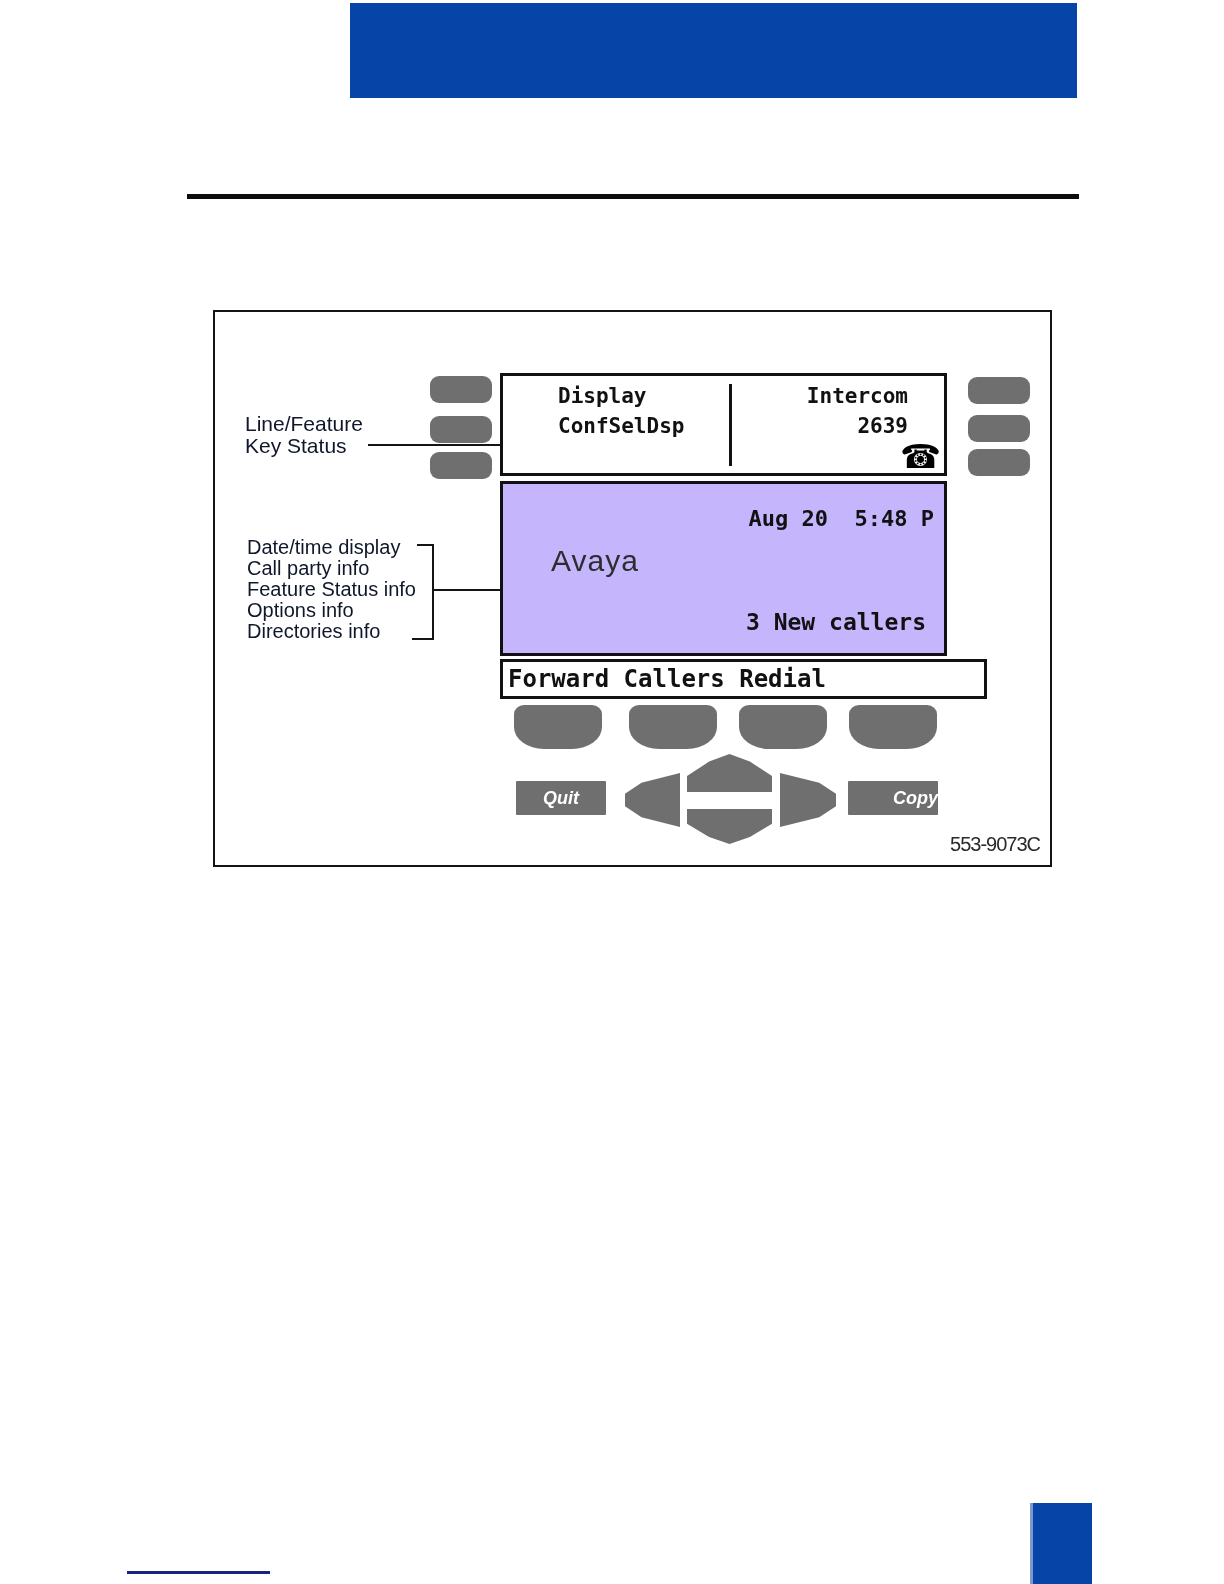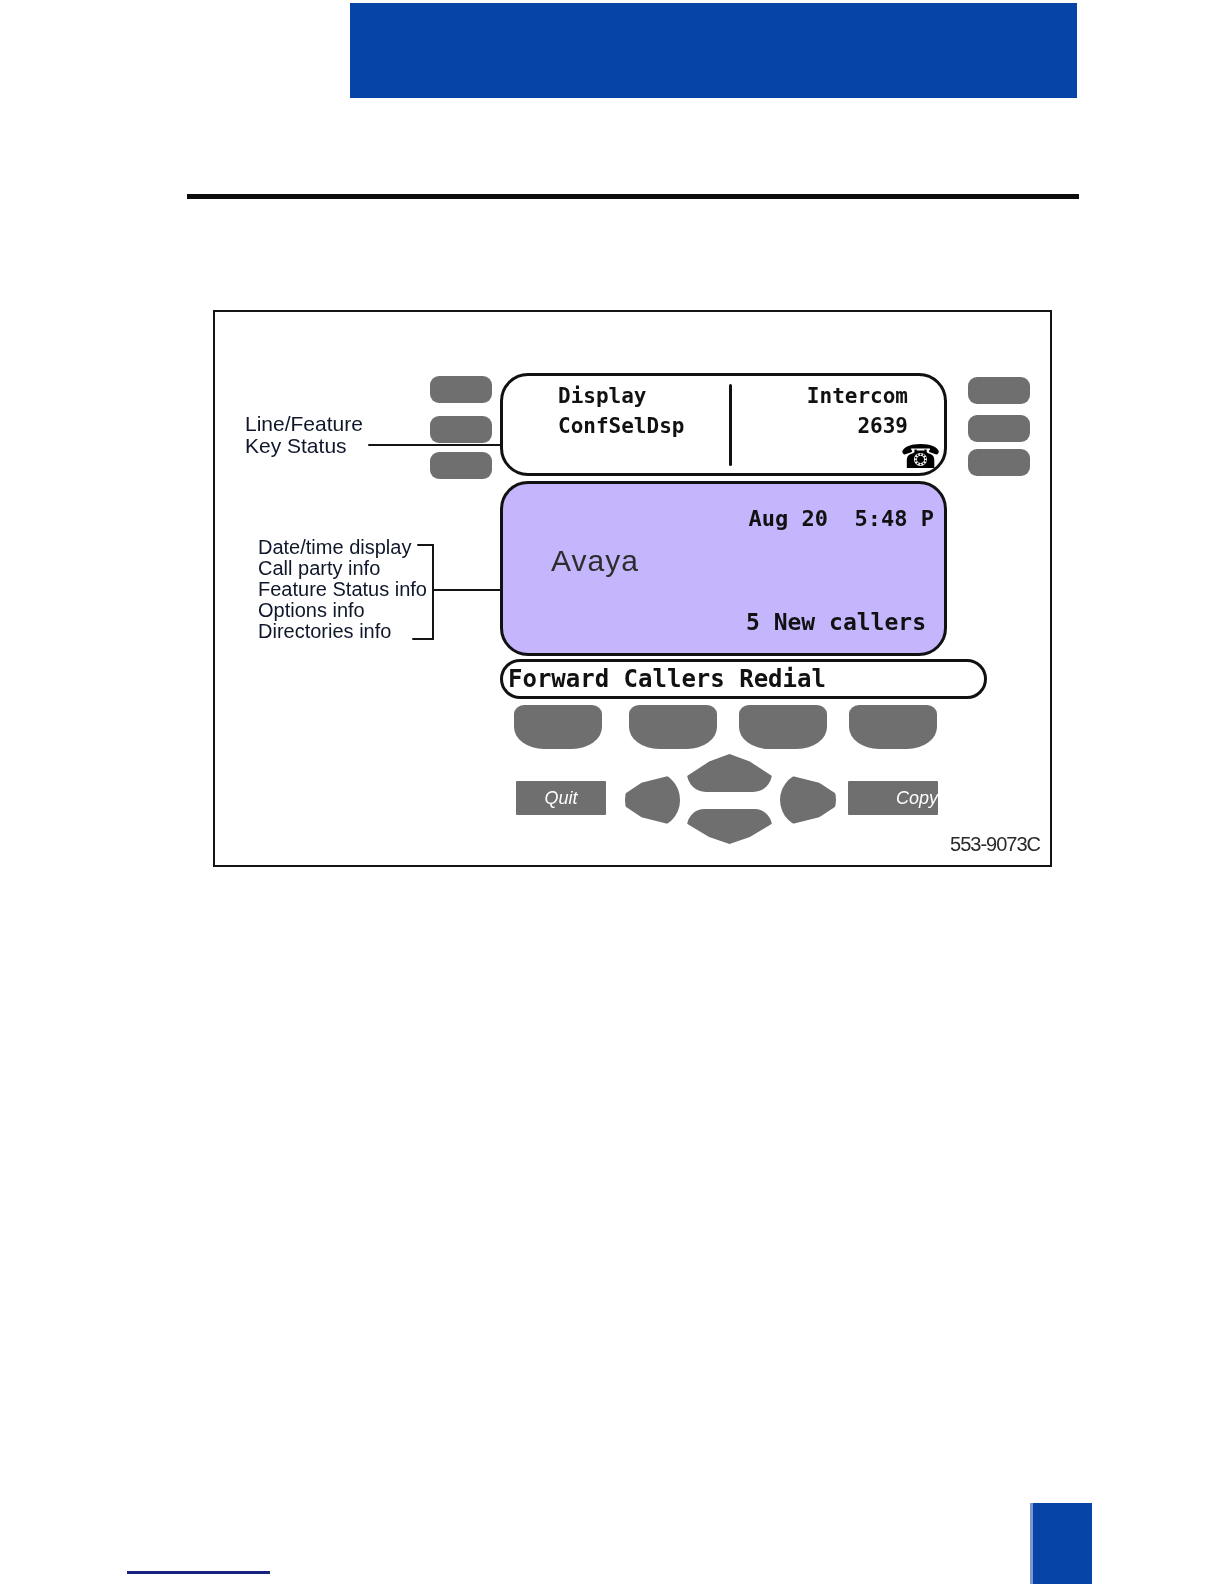--- a/index.html
+++ b/index.html
@@ -24,32 +24,32 @@
     width: 892px; height: 5px;
     background: #0c0c0c;
   }
   .figure {
     position: absolute;
     left: 213px; top: 310px;
     width: 839px; height: 557px;
     border: 2px solid #141414;
     background: #fff;
   }
-  .abs { position: absolute; border-radius: 28px; }
+  .abs { position: absolute; }
 
   
   .callout {
     font-size: 21px;
     line-height: 22px;
     color: #0f172a;
   }
   .callout-lf { left: 30px; top: 101px; }
   .lf-line { left: 153px; top: 132px; width: 134px; height: 2px; background: #141414; }
 
-  .callout-info { left: 32px; top: 225px; font-size: 20px; line-height: 21px; margin-left: 11px; }
+  .callout-info { left: 32px; top: 225px; font-size: 20px; line-height: 21px; }
   .bracket-v   { left: 217px; top: 232px; width: 2px; height: 96px; background: #141414; }
   .bracket-t   { left: 202px; top: 232px; width: 17px; height: 2px; background: #141414; }
   .bracket-b   { left: 197px; top: 326px; width: 22px; height: 2px; background: #141414; }
   .bracket-mid { left: 217px; top: 277px; width: 70px; height: 2px; background: #141414; }
 
   
   .linekey {
     width: 62px; height: 27px;
     background: #6f6f6f;
     border-radius: 9px;
@@ -120,21 +120,21 @@
   .sk-3 { left: 524px; }
   .sk-4 { left: 634px; }
 
   
   .navbtn {
     width: 90px; height: 34px;
     background: #6f6f6f;
     border-radius: 1px;
     color: #ffffff;
     font-style: italic;
-    font-weight: normal;
+    font-weight: bold;
     font-size: 18px;
     text-align: center;
     line-height: 34px;
     top: 469px;
   }
   .btn-quit { left: 301px; }
   .btn-copy { left: 633px; text-align: right; }
 
   
   .navshape { background: #6f6f6f; }
@@ -214,21 +214,21 @@
       <div class="lcd-row row-1">
         <span class="lbl">ConfSelDsp</span>
         <span class="val">2639</span>
       </div>
       <span class="phone-glyph">☎</span>
     </div>
 
     <div class="abs lcd lcd-main">
       <div class="lcd-datetime">Aug 20  5:48 P</div>
       <div class="lcd-party">Avaya</div>
-      <div class="lcd-status">5 New callers</div>
+      <div class="lcd-status">3 New callers</div>
     </div>
 
     <div class="abs lcd lcd-soft">Forward Callers Redial</div>
 
     <div class="abs softkey sk-1"></div>
     <div class="abs softkey sk-2"></div>
     <div class="abs softkey sk-3"></div>
     <div class="abs softkey sk-4"></div>
 
     <div class="abs navbtn btn-quit">Quit</div>

